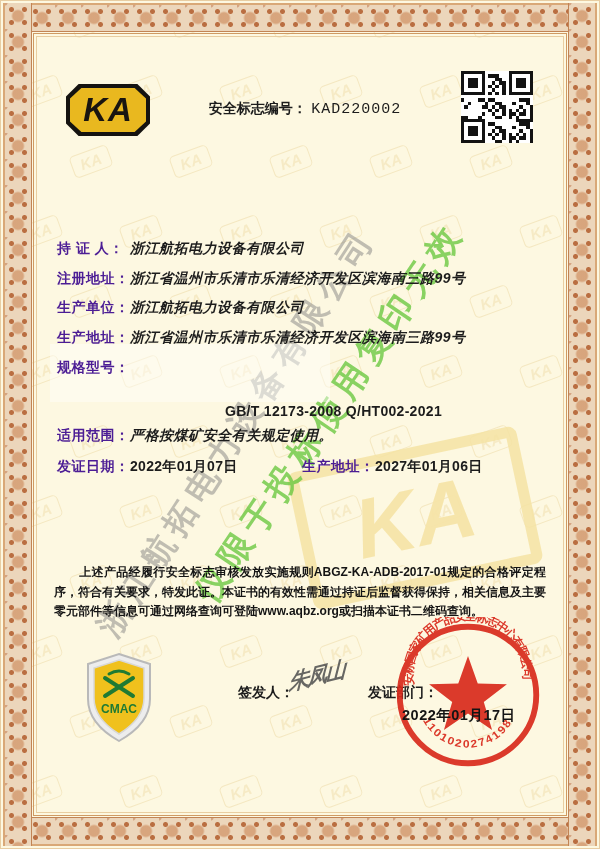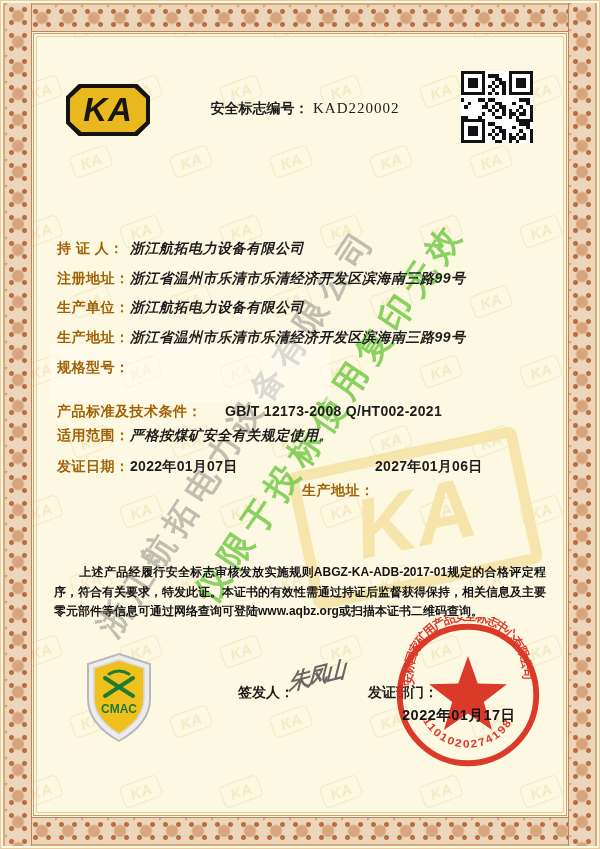--- a/index.html
+++ b/index.html
@@ -55,29 +55,29 @@
   
   .ka-badge{position:absolute;left:66px;top:84px;width:84px;height:52px;z-index:4;
     background:#151310;
     clip-path:polygon(15% 0,85% 0,100% 24%,100% 76%,85% 100%,15% 100%,0 76%,0 24%);}
   .ka-badge .inner{position:absolute;inset:4px;background:#e9b81f;
     clip-path:polygon(15% 0,85% 0,100% 24%,100% 76%,85% 100%,15% 100%,0 76%,0 24%);
     display:flex;align-items:center;justify-content:center;}
   .ka-badge .ltrs{font-size:33px;font-weight:900;font-style:italic;color:#191510;letter-spacing:1px;transform:scaleY(1.02);}
   .certno{position:absolute;left:160px;top:99px;width:290px;text-align:center;z-index:4;}
   .certno .lbl{font-weight:bold;font-size:14px;}
-  .certno .val{font-family:Liberation Serif, serif;font-size:15px;letter-spacing:1px;}
+  .certno .val{font-family:Liberation Mono, monospace;font-size:15px;letter-spacing:1px;}
   .qr{position:absolute;left:461px;top:71px;width:72px;height:72px;z-index:4;background:#fff;}
   
   .title{position:absolute;left:0;right:0;top:166px;text-align:center;z-index:4;
     font-family:"DejaVu Serif","Liberation Serif",serif;
     font-size:31px;font-weight:900;letter-spacing:3px;color:#111;}
   
   .row{position:absolute;left:57px;right:40px;z-index:4;font-size:14px;line-height:17px;}
-  .row .lab{font-weight:bold;color:#a16207;letter-spacing:.5px;margin-top:24px;}
+  .row .lab{font-weight:bold;color:#4c1d95;letter-spacing:.5px;}
   .row .val{position:absolute;left:73px;top:0;}
   .v-kai{font-style:italic;font-weight:600;letter-spacing:.5px;}
   .v-bold{font-weight:800;letter-spacing:.3px;}
   .highlight{position:absolute;left:50px;top:344px;width:280px;height:58px;background:rgba(255,255,252,.45);z-index:3;}
   
   .para{position:absolute;left:54px;top:563px;width:492px;z-index:4;
     font-size:12px;line-height:19.5px;font-weight:700;text-align:justify;text-indent:2.1em;color:#141414;}
   
   .shield{position:absolute;left:82px;top:652px;z-index:4;}
   .signer-lab{position:absolute;left:238px;top:684px;font-size:14px;font-weight:bold;z-index:4;}
@@ -413,21 +413,20 @@
     <span class="val v-kai">浙江航拓电力设备有限公司</span>
   </div>
   <div class="row" style="top:329px">
     <span class="lab">生产地址：</span>
     <span class="val v-kai">浙江省温州市乐清市乐清经济开发区滨海南三路99号</span>
   </div>
   <div class="row" style="top:359px">
     <span class="lab">规格型号：</span>
   </div>
   <div class="row" style="top:403px">
-    <span class="lab">产品标准及技术条件：</span>
     <span class="val v-bold" style="left:168px">GB/T 12173-2008 Q/HT002-2021</span>
   </div>
   <div class="row" style="top:427px">
     <span class="lab">适用范围：</span>
     <span class="val v-kai">严格按煤矿安全有关规定使用。</span>
   </div>
 
   <div class="row" style="top:458px">
     <span class="lab">发证日期：</span>
     <span class="val v-bold">2022年01月07日</span>

